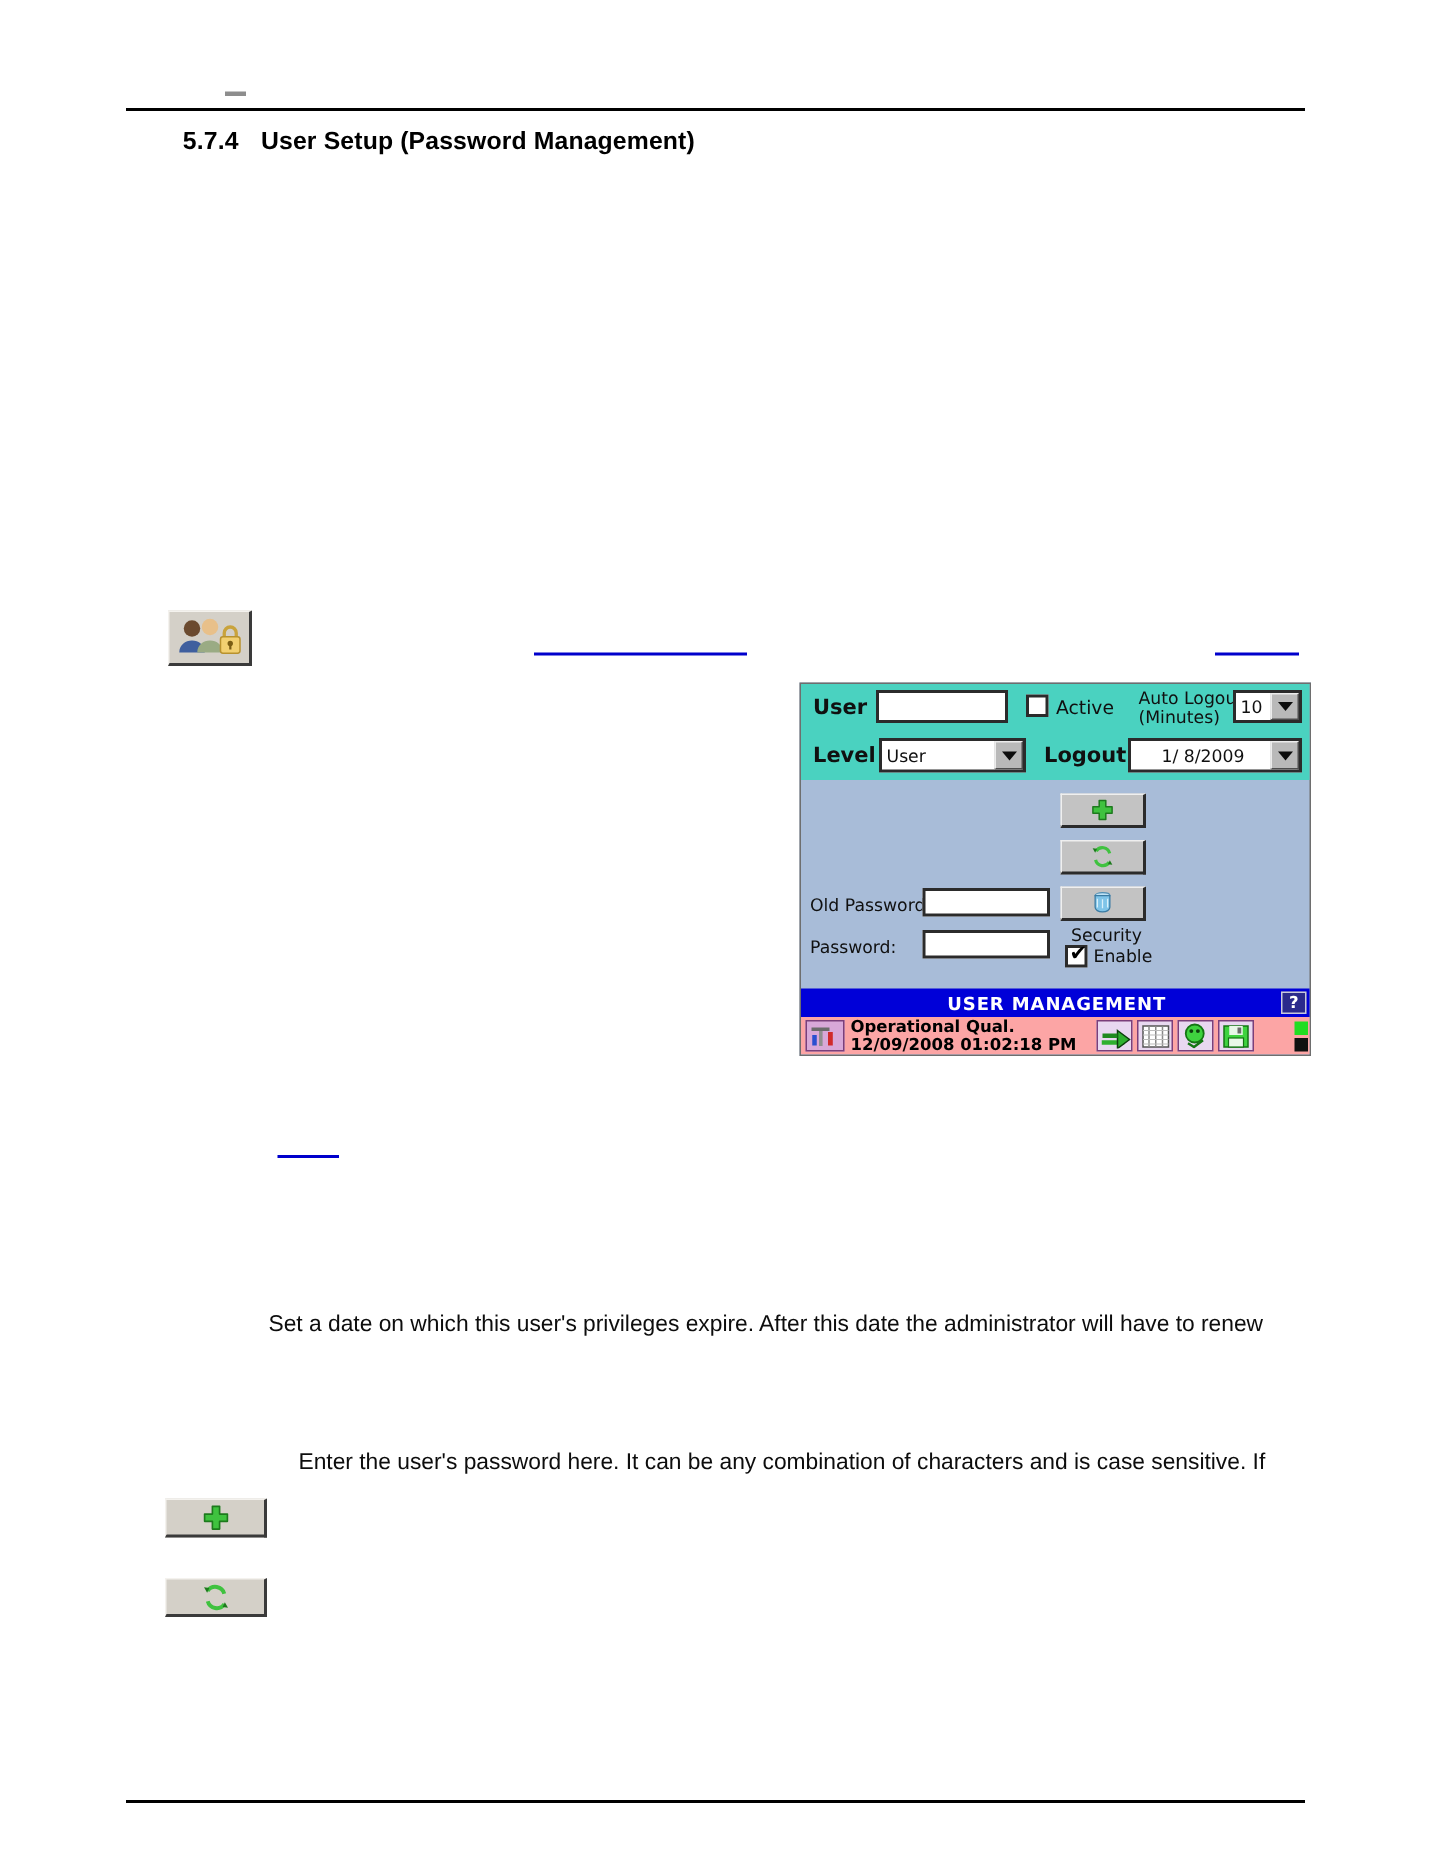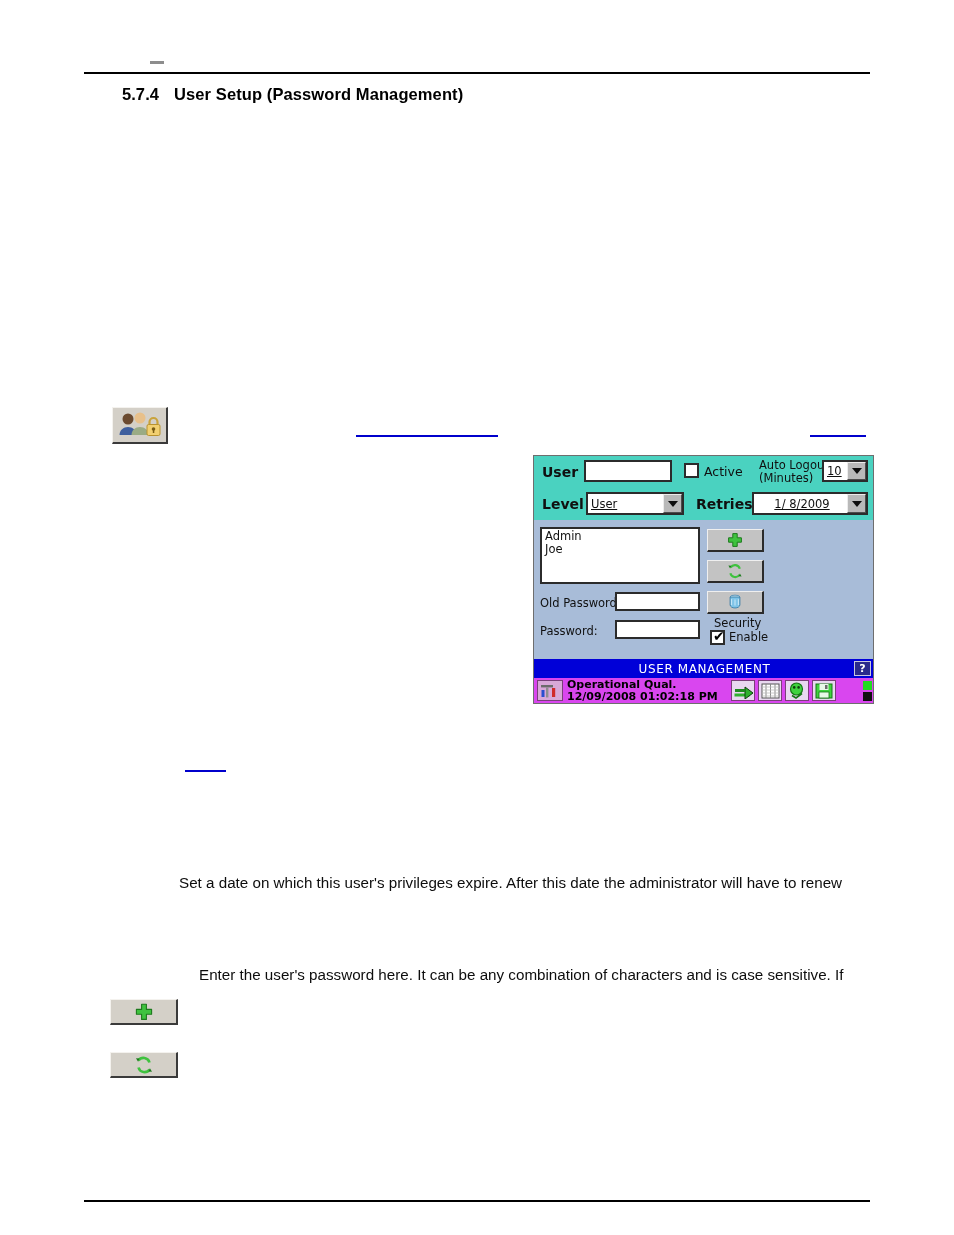--- a/index.html
+++ b/index.html
@@ -151,21 +151,21 @@
     box-sizing: border-box;
     background: #ffffff;
     border: 2px solid #2b2b2b;
     display: flex;
     align-items: center;
     font-size: 11.5px;
     color: #101010;
     padding-left: 3px;
     white-space: nowrap;
   }
-  .dev-combo .combo-val { flex: 1 1 auto; overflow: hidden; text-decoration: underline; }
+  .dev-combo .combo-val { flex: 1 1 auto; overflow: hidden; }
   .dev-combo .combo-btn {
     flex: 0 0 auto;
     width: 17px;
     align-self: stretch;
     background: #b9b9b9;
     border-top: 1px solid #ececec;
     border-left: 1px solid #ececec;
     border-right: 1px solid #4d4d4d;
     border-bottom: 1px solid #4d4d4d;
     display: flex;
@@ -262,21 +262,21 @@
     left: 0; top: 203px;
     width: 341px;
     height: 19px;
     background: #0000d8;
     display: flex;
     align-items: center;
     justify-content: center;
   }
   .title-bar-text {
     color: #ffffff;
-    font-weight: normal;
+    font-weight: bold;
     font-size: 12px;
     letter-spacing: 0.6px;
   }
   .help-btn {
     position: absolute;
     right: 4px; top: 2px;
     width: 17px; height: 15px;
     box-sizing: border-box;
     background: #2a2a8c;
     border: 1px solid #c8c8dc;
@@ -287,21 +287,21 @@
     align-items: center;
     justify-content: center;
   }
 
   
   .status-bar {
     position: absolute;
     left: 0; top: 222px;
     width: 341px;
     height: 25px;
-    background: #d946ef;
+    background: #fca5a5;
   }
   .status-tool-icon {
     position: absolute;
     left: 3px; top: 2px;
     width: 26px; height: 21px;
     background: #d8a8d8;
     border: 1px solid #7a3f7a;
     box-sizing: border-box;
   }
   .status-text {
@@ -405,35 +405,31 @@
   </div>
 
   <div class="row-level">
     <div class="lbl-bold" style="left:8px; top:8px; font-size:14px;">Level</div>
     <div class="dev-combo" style="left:52px; top:4px; width:98px; height:23px;">
       <span class="combo-val">User</span>
       <span class="combo-btn">
           <i class="combo-arrow"></i>
         </span>
     </div>
-    <div class="lbl-bold" style="left:162px; top:8px; font-size:14px;">Retries</div>
+    <div class="lbl-bold" style="left:162px; top:8px; font-size:14px;">Logout</div>
     <div class="dev-combo" style="left:218px; top:4px; width:116px; height:23px;">
       <span class="combo-val" style="text-align:center;">1/  8/2009</span>
       <span class="combo-btn">
           <i class="combo-arrow"></i>
         </span>
     </div>
   </div>
 
   <div class="mid-panel">
 
-    <div class="user-list">
-      <div>Admin</div>
-      <div>Joe</div>
-    </div>
 
     <div class="lbl-plain" style="left:6px; top:76px;">Old Password</div>
     <div class="dev-input" style="left:81px; top:72px; width:85px; height:19px;"></div>
 
     <div class="lbl-plain" style="left:6px; top:104px;">Password:</div>
     <div class="dev-input" style="left:81px; top:100px; width:85px; height:19px;"></div>
 
     <div class="tool-btn" style="left:173px; top:9px;">
       <svg width="18" height="16" viewBox="0 0 18 16" aria-hidden="true">
         <path d="M6.8 1.6h4.4v4.2h4.2v4.4h-4.2v4.2H6.8v-4.2H2.6V5.8h4.2z" fill="#3fc23f" stroke="#1d7a1d" stroke-width="1" stroke-linejoin="round"></path>

